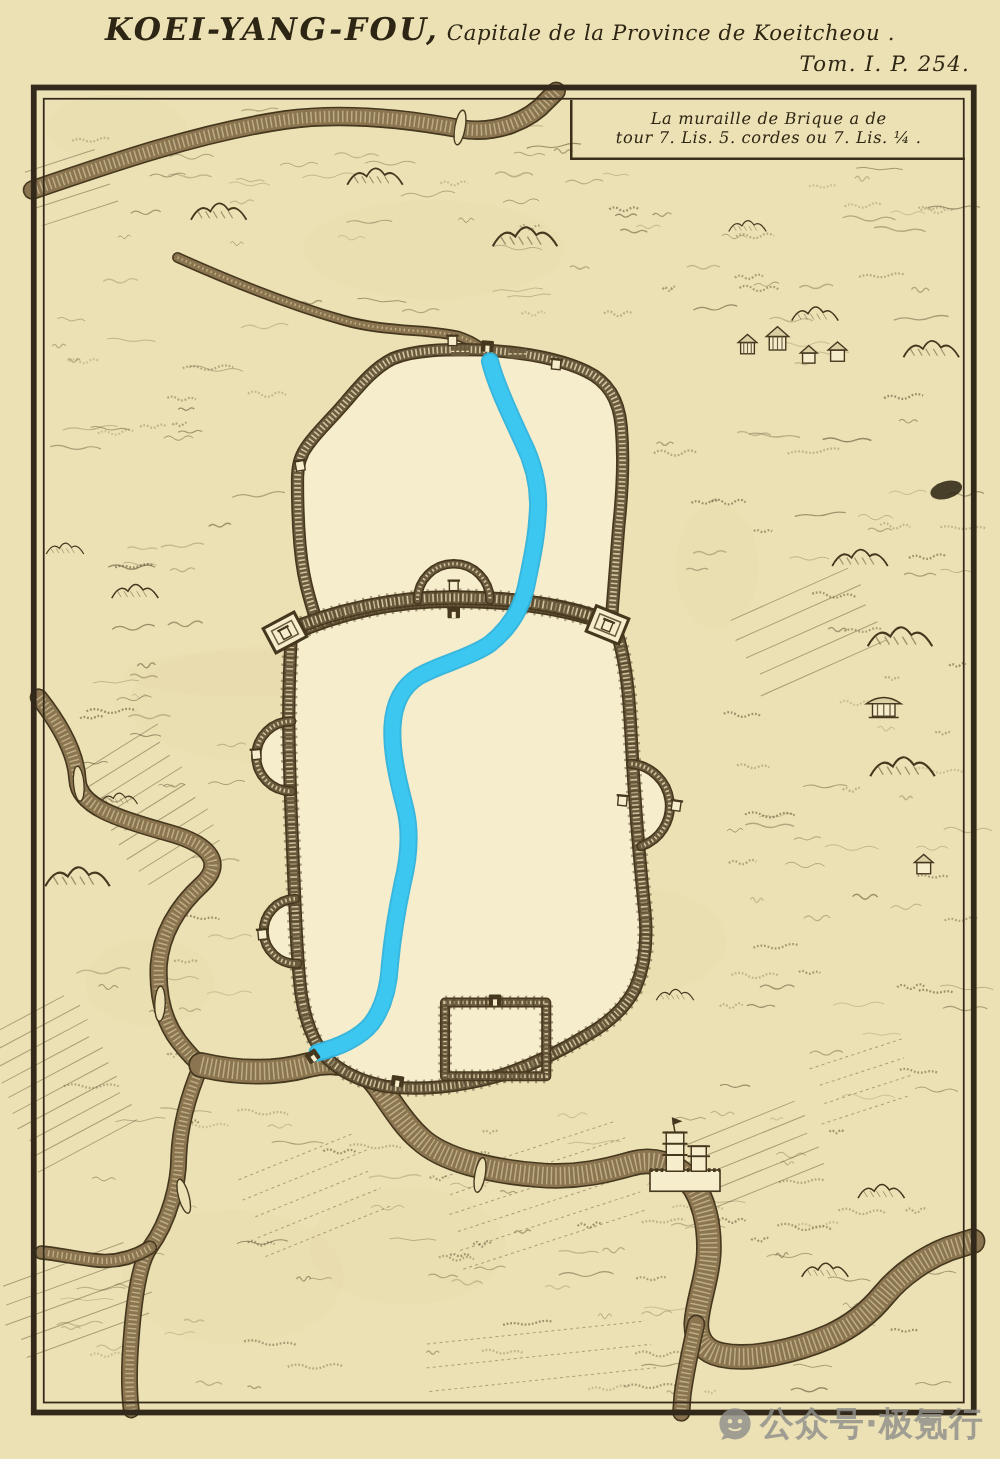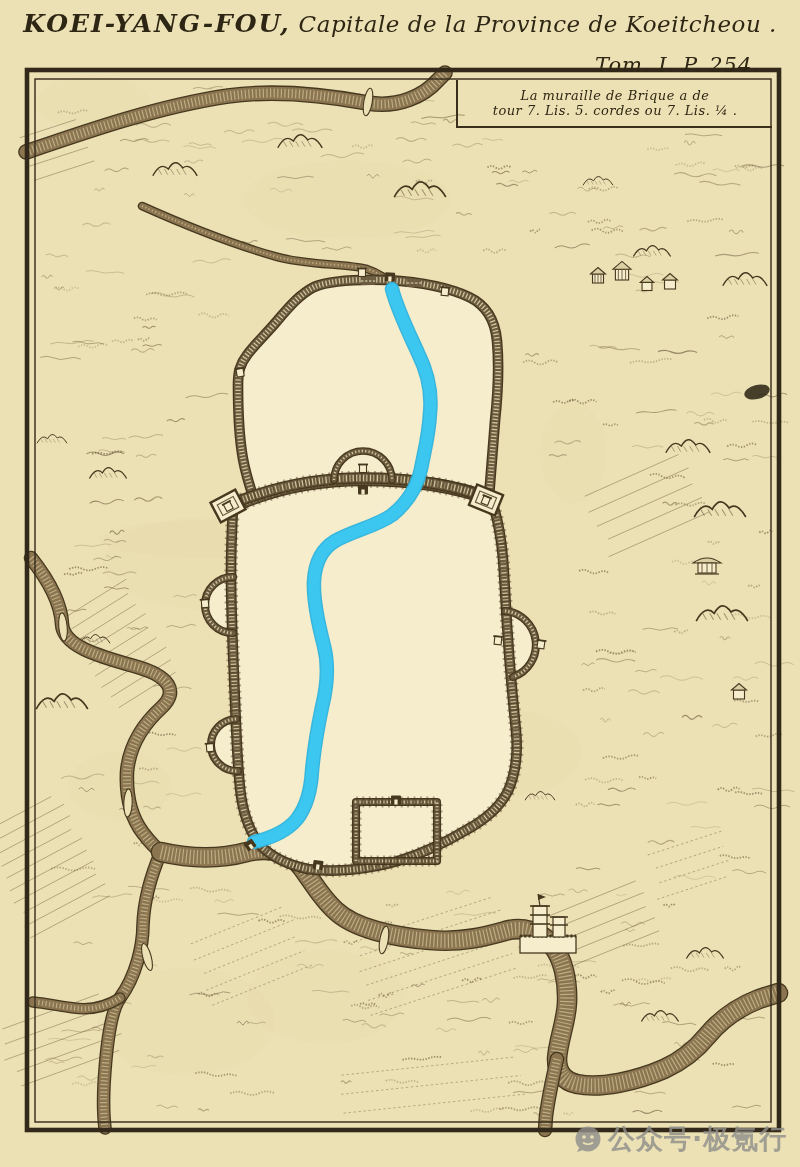--- a/index.html
+++ b/index.html
@@ -8,24 +8,24 @@
     background:#ece1b4;
     font-family:"DejaVu Serif","Liberation Serif",serif;
     color:#2e2614;
   }
   .map-title{
     position:absolute; top:9px; left:0; width:100%;
     text-align:center; font-style:italic; letter-spacing:.5px;
     z-index:10; white-space:nowrap;
   }
   .map-title .t-caps{ font-size:25px; letter-spacing:2px; font-weight:bold;margin-top:45px;}
-  .map-title .t-rest{ font-size:23px; }
+  .map-title .t-rest{ font-size:17px; }
   .tom-ref{
-    position:absolute; top:42px; right:40px;
-    font-style:italic; font-size:21px; z-index:10; letter-spacing:1px;margin-top:11px;
+    position:absolute; top:42px; right:24px;
+    font-style:italic; font-size:17px; z-index:10; letter-spacing:1px;
   }
   .cartouche{
     position:absolute; left:456px; top:80px; width:314px; height:46px;
     border-left:2px solid #3a2f1b; border-bottom:2px solid #3a2f1b;
     z-index:10; display:flex; flex-direction:column; justify-content:center;
     font-style:italic; font-size:13px; line-height:1.18; text-align:center;
     letter-spacing:.5px;
   }
   .map-svg{ position:absolute; left:0; top:0; z-index:1; }
   .watermark{

